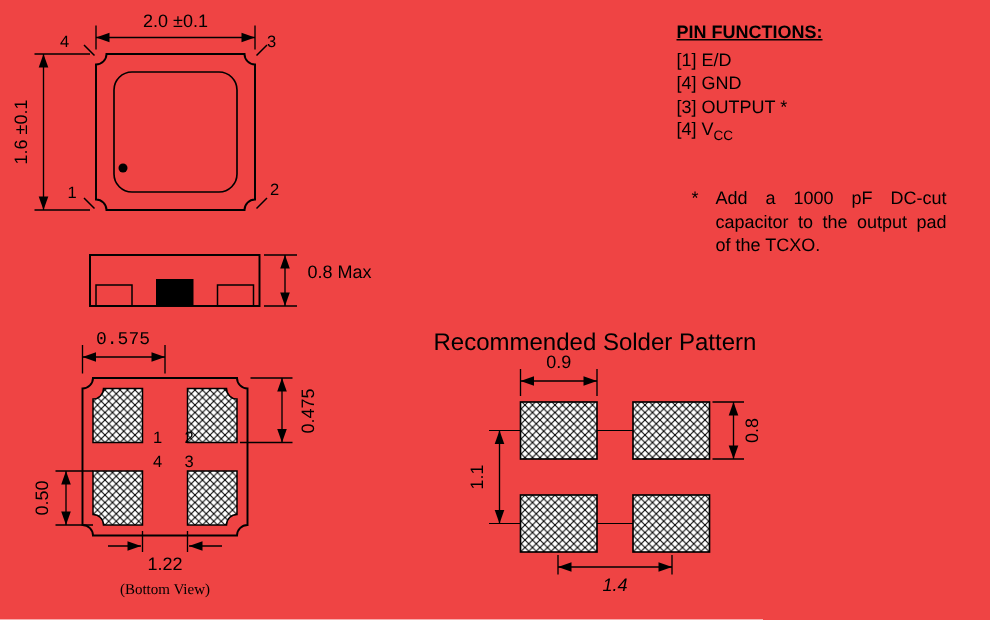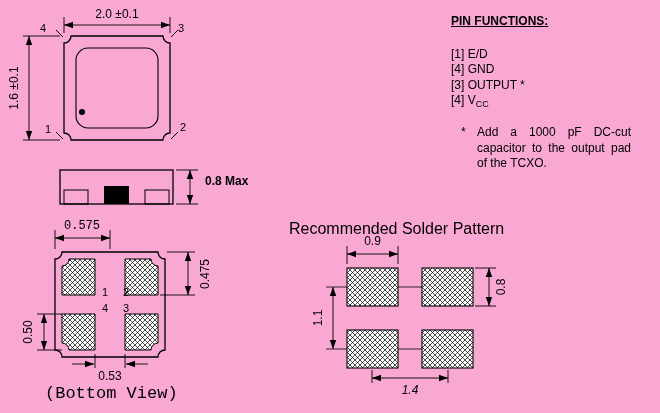--- a/index.html
+++ b/index.html
@@ -2,50 +2,50 @@
 <html><head>
 <meta charset="utf-8">
 <style>
   * { margin: 0; padding: 0; box-sizing: border-box; }
   html, body { background: #ffffff; }
   body { font-family: "Liberation Sans", sans-serif; color: #000; }
   .canvas {
     position: relative;
     width: 660px;
     height: 413px;
-    background: #f9a8d4;
+    background: #ef4444;
     overflow: hidden;
   }
   .linework { position: absolute; left: 0; top: 0; }
   .label {
     position: absolute;
     font-size: 12px;
     color: #000;
     white-space: nowrap;
     line-height: 14px;
   }
   .center { text-align: center; }
   .rot {
     transform: rotate(-90deg);
     text-align: center;
     width: 80px;
     height: 16px;
     line-height: 16px;
     white-space: nowrap;
   }
   .pin-num { font-size: 11px; line-height: 12px; }
-  .serif { font-family: Liberation Mono, monospace; font-size: 17px; }
+  .serif { font-family: Liberation Serif, serif; font-size: 10px; }
   .pf {
     position: absolute;
     left: 451px;
     top: 14px;
     font-size: 12px;
     line-height: 15.5px;
   }
-  .pf-title { font-weight: bold; text-decoration: underline; margin-bottom: 17px; }
+  .pf-title { font-weight: bold; text-decoration: underline; margin-bottom: 3px; }
   .pf sub { font-size: 9px; }
   .note {
     position: absolute;
     left: 461px;
     top: 125px;
     width: 170px;
     font-size: 12px;
     line-height: 15.5px;
     display: flex;
   }
@@ -152,26 +152,26 @@
     </g>
   </svg>
 
   <div class="label center" style="left:64px; top:7px; width:106px;">2.0 ±0.1</div>
   <div class="label rot" style="left:-26px; top:80px;">1.6 ±0.1</div>
   <div class="label pin-num" style="left:40px; top:22px;">4</div>
   <div class="label pin-num" style="left:178px; top:22px;">3</div>
   <div class="label pin-num" style="left:45px; top:123px;">1</div>
   <div class="label pin-num" style="left:180px; top:121px;">2</div>
 
-  <div class="label" style="left:205px; top:174px;font-weight:bold;">0.8 Max</div>
+  <div class="label" style="left:205px; top:174px;">0.8 Max</div>
 
   <div class="label center" style="left:57px; top:219px; width:50px;font-family:Liberation Mono, monospace;">0.575</div>
   <div class="label rot" style="left:-12px; top:324px;">0.50</div>
   <div class="label rot" style="left:165px; top:266px;">0.475</div>
-  <div class="label center" style="left:85px; top:369px; width:50px;">0.53</div>
+  <div class="label center" style="left:85px; top:369px; width:50px;">1.22</div>
   <div class="label pin-num" style="left:102px; top:286px;">1</div>
   <div class="label pin-num" style="left:123px; top:286px;">2</div>
   <div class="label pin-num" style="left:102px; top:302px;">4</div>
   <div class="label pin-num" style="left:123px; top:302px;">3</div>
   <div class="label serif center" style="left:45px; top:387px; width:130px;">(Bottom View)</div>
 
   <div class="pf">
     <div class="pf-title">PIN FUNCTIONS:</div>
     <div>[1] E/D</div>
     <div>[4] GND</div>

